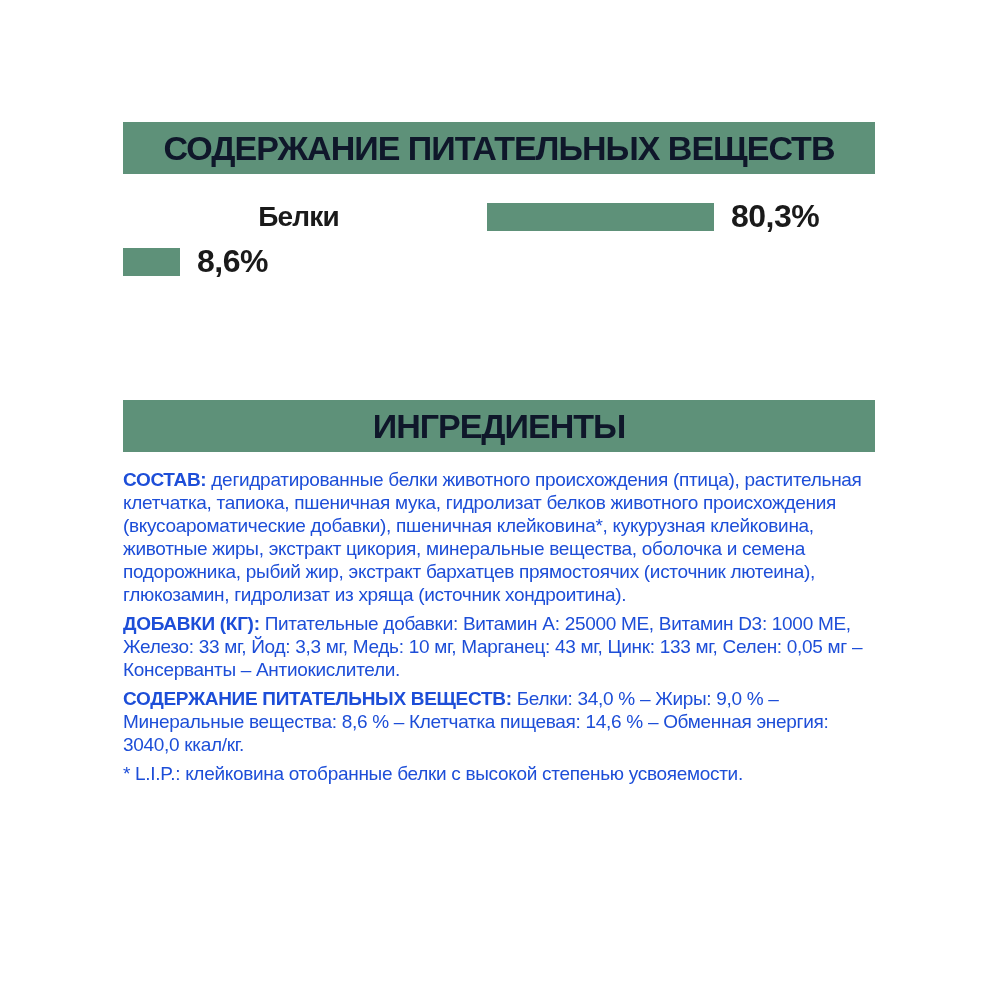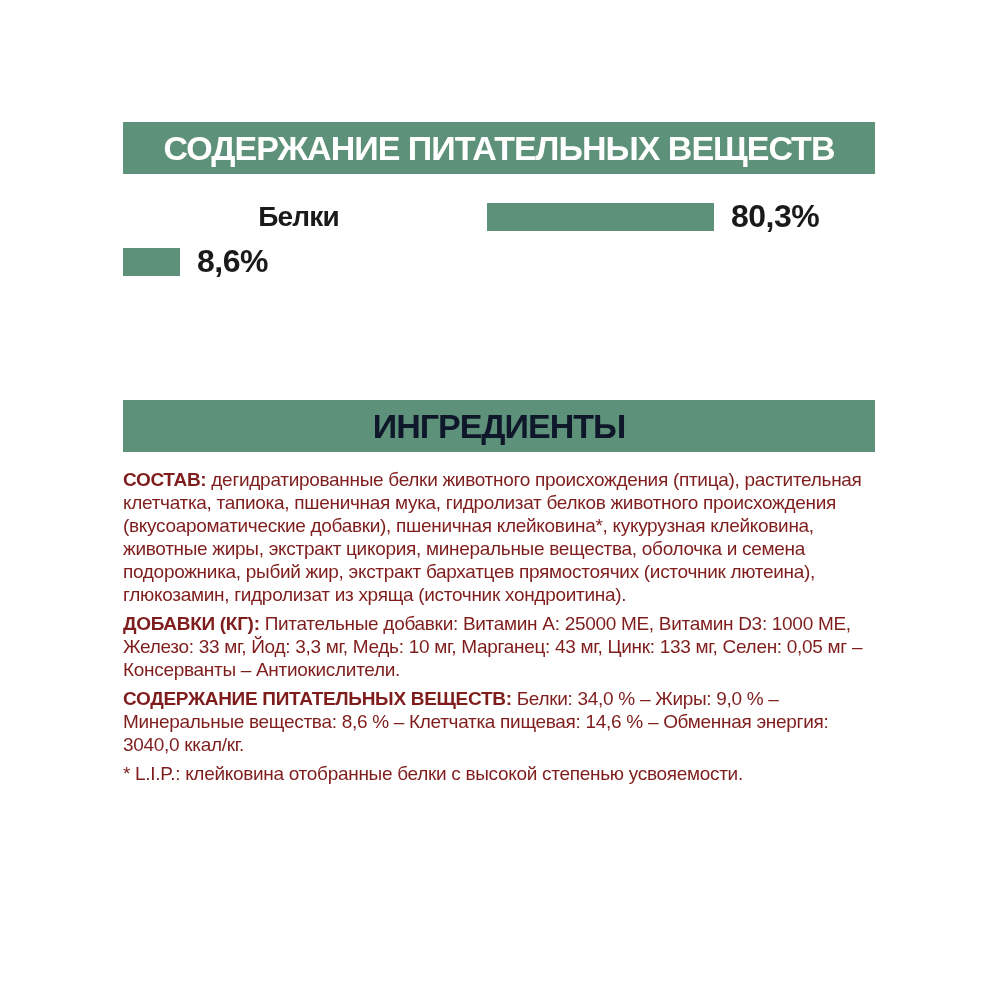--- a/index.html
+++ b/index.html
@@ -67,32 +67,32 @@
   }
   .text-block {
     position: absolute;
     left: 123px;
     top: 468px;
     width: 758px;
     font-size: 19px;
     line-height: 23px;
     letter-spacing: -0.3px;
     font-stretch: condensed;
-    color: #7f1d1d;
+    color: #1d4ed8;
   }
   .text-block p { margin: 0 0 6px 0; }
   .lead { font-weight: bold; }
   .footnote { margin-top: 9px; }
 </style>
 </head>
 <body>
 
 <div class="page">
 
-  <div class="banner" id="nutrient-banner" style="background: rgb(94, 145, 121); color: #ffffff;">
+  <div class="banner" id="nutrient-banner" style="background: rgb(94, 145, 121); color: #0f172a;">
     <span>СОДЕРЖАНИЕ ПИТАТЕЛЬНЫХ ВЕЩЕСТВ</span>
   </div>
 
   <div class="chart" id="nutrient-chart">
       <div class="chart-row">
         <div class="chart-label">Белки</div>
         <div class="chart-bar" style="width: 227px; background: rgb(94, 145, 121);"></div>
         <div class="chart-value">80,3%</div>
       </div>
       <div class="chart-row">

